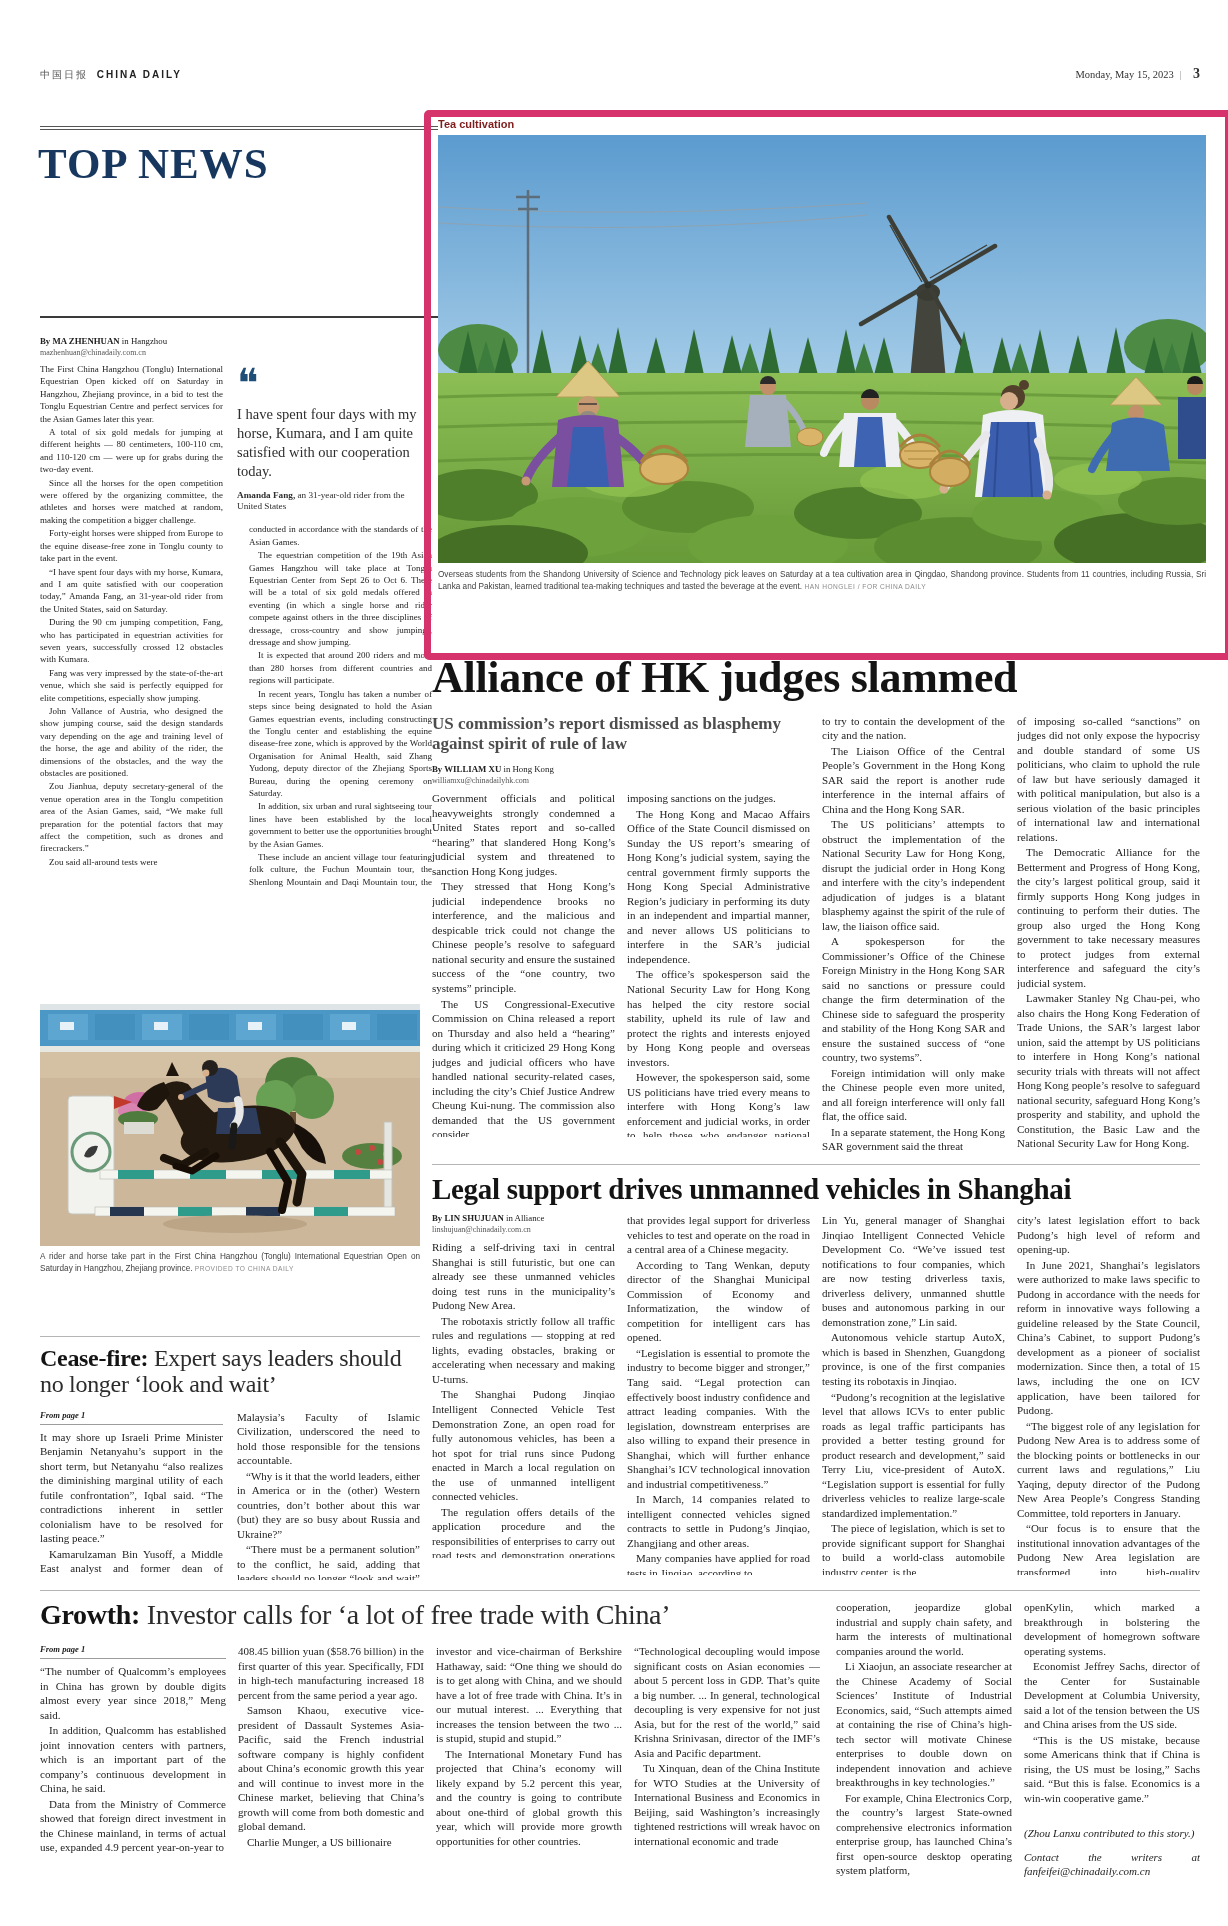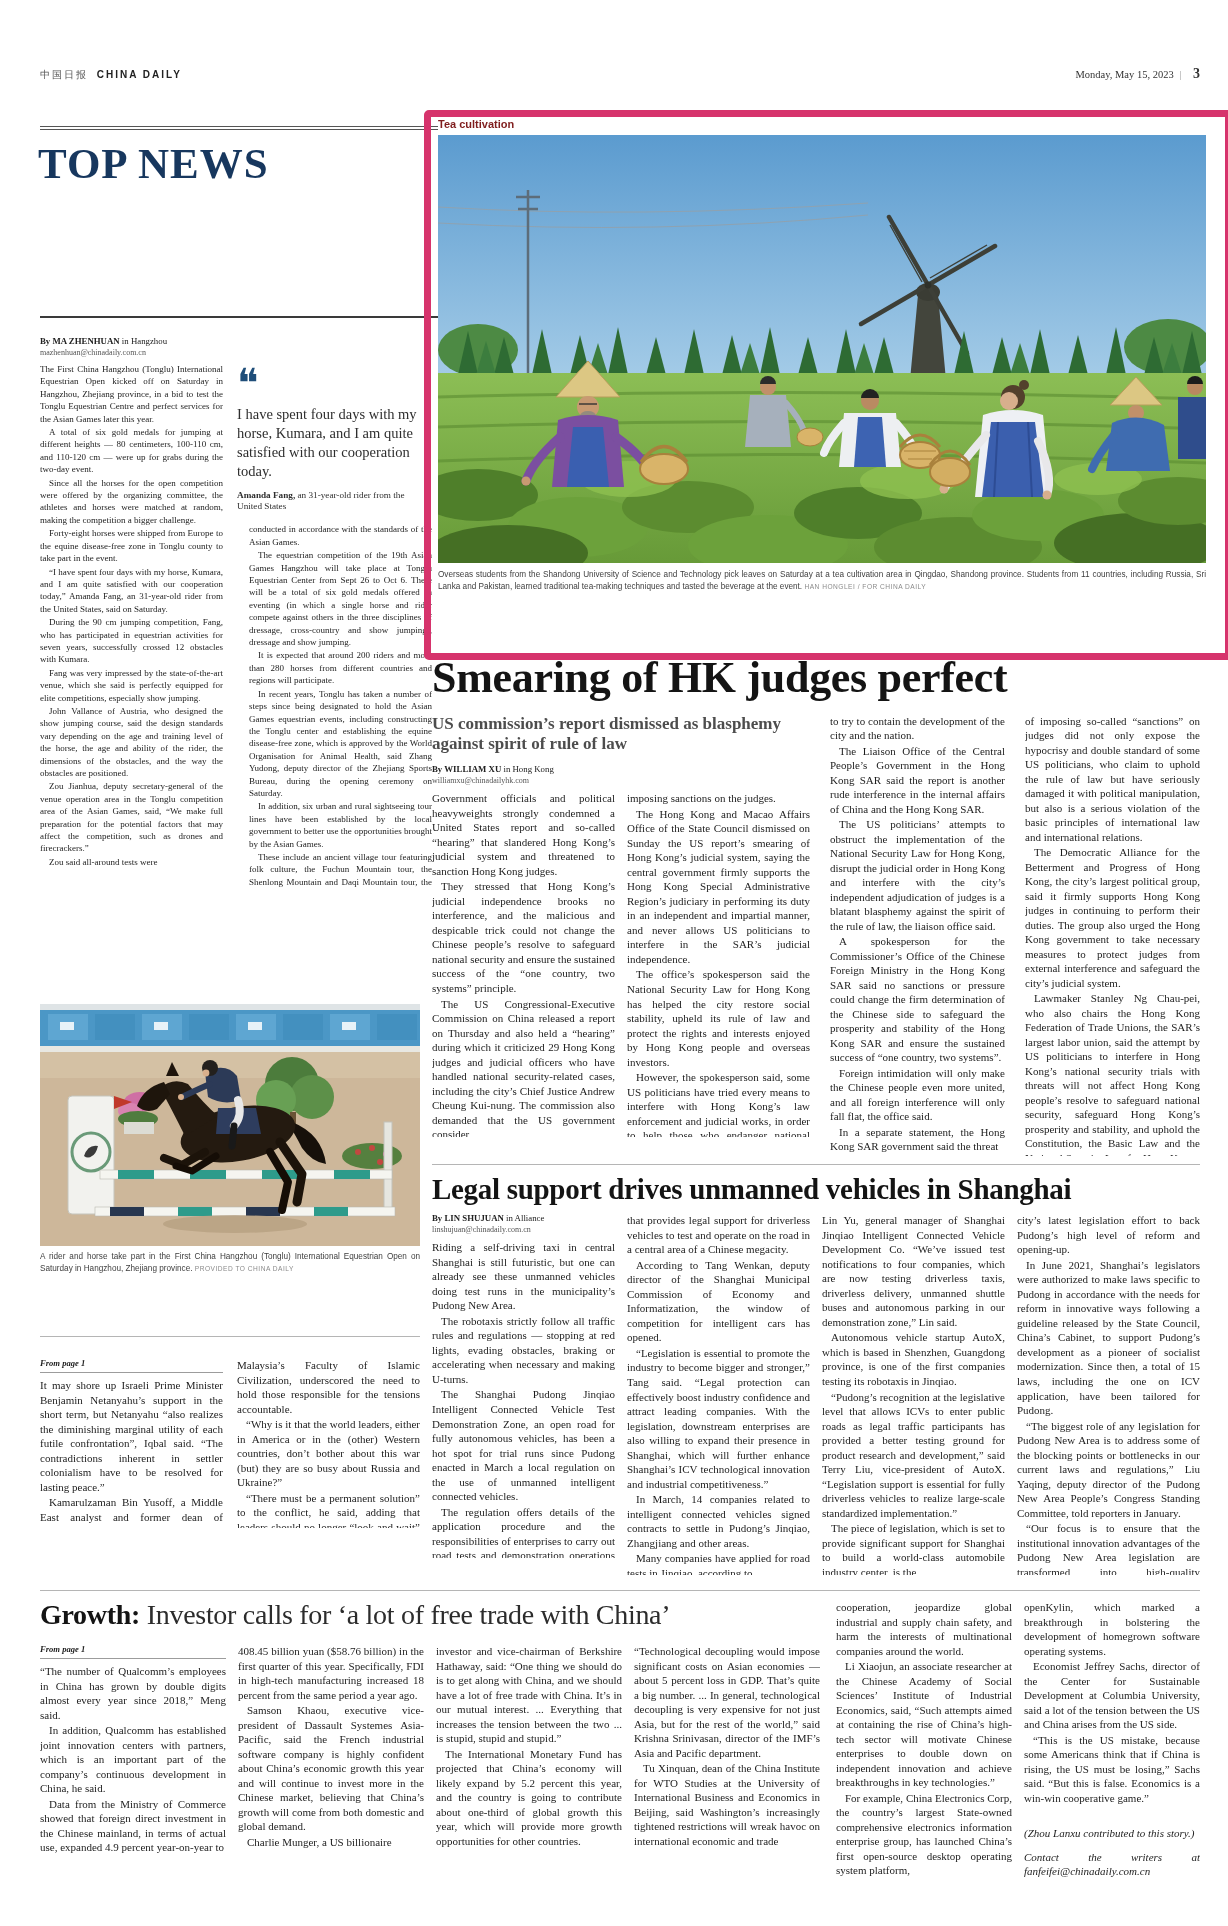--- a/index.html
+++ b/index.html
@@ -187,20 +187,23 @@
       </g>
     </svg>
     <div class="caption" style="margin-top:5px;">
       <span>A rider and horse take part in the First China Hangzhou (Tonglu) International Equestrian Open on Saturday in Hangzhou, Zhejiang province. </span><span class="credit">PROVIDED TO CHINA DAILY</span>
     </div>
   </div>
 
   <div class="rule" style="left:40px;top:1336px;width:380px;background:#b5b5b5;"></div>
 
   <div class="abs" style="left:40px;top:1346px;width:380px;">
+    <div class="headline" style="font-size:24px;">
+      <span style="font-weight:bold;">Cease-fire:</span><span style="font-weight:normal;color:#2c2c2c;"> Expert says leaders should no longer ‘look and wait’</span>
+    </div>
     <div class="cols" style="gap:14px;margin-top:12px;">
       <div style="width:183px;">
         <div class="frompage">From page 1</div>
         <div class="fp-rule"></div>
         <div class="bodycol" style="width:183px;height:148px;">
             <p>It may shore up Israeli Prime Minister Benjamin Netanyahu’s support in the short term, but Netanyahu “also realizes the diminishing marginal utility of each futile confrontation”, Iqbal said. “The contradictions inherent in settler colonialism have to be resolved for lasting peace.”</p>
             <p>Kamarulzaman Bin Yusoff, a Middle East analyst and former dean of Universiti Teknologi</p>
           </div>
       </div>
       <div class="bodycol" style="width:183px;height:170px;">
@@ -362,22 +365,22 @@
       </g>
     </svg>
     <div class="caption" style="margin-top:6px;">
       <span>Overseas students from the Shandong University of Science and Technology pick leaves on Saturday at a tea cultivation area in Qingdao, Shandong province. Students from 11 countries, including Russia, Sri Lanka and Pakistan, learned traditional tea-making techniques and tasted the beverage at the event. </span><span class="credit">HAN HONGLEI / FOR CHINA DAILY</span>
     </div>
   </div>
 
   <div class="annotation-box" style="left:424px;top:110px;width:794px;height:536px;"></div>
 
   <div class="abs" style="left:432px;top:654px;width:768px;">
-    <div class="headline" style="font-size:44px;">Smearing of HK judges perfect</div>
-    <div class="cols" style="gap:20px;margin-top:12px;">
+    <div class="headline" style="font-size:44px;">Alliance of HK judges slammed</div>
+    <div class="cols" style="gap:12px;margin-top:12px;">
       <div style="width:378px;">
         <div class="subhead">US commission’s report dismissed as blasphemy against spirit of rule of law</div>
         <div class="byline" style="margin-top:10px;">
           <span class="bname">By WILLIAM XU</span><span> in Hong Kong</span>
         </div>
         <div class="email">williamxu@chinadailyhk.com</div>
         <div class="cols" style="gap:12px;">
           <div class="bodycol" style="width:183px;height:346px;">
               <p>Government officials and political heavyweights strongly condemned a United States report and so-called “hearing” that slandered Hong Kong’s judicial system and threatened to sanction Hong Kong judges.</p>
               <p>They stressed that Hong Kong’s judicial independence brooks no interference, and the malicious and despicable trick could not change the Chinese people’s resolve to safeguard national security and ensure the sustained success of the “one country, two systems” principle.</p>

